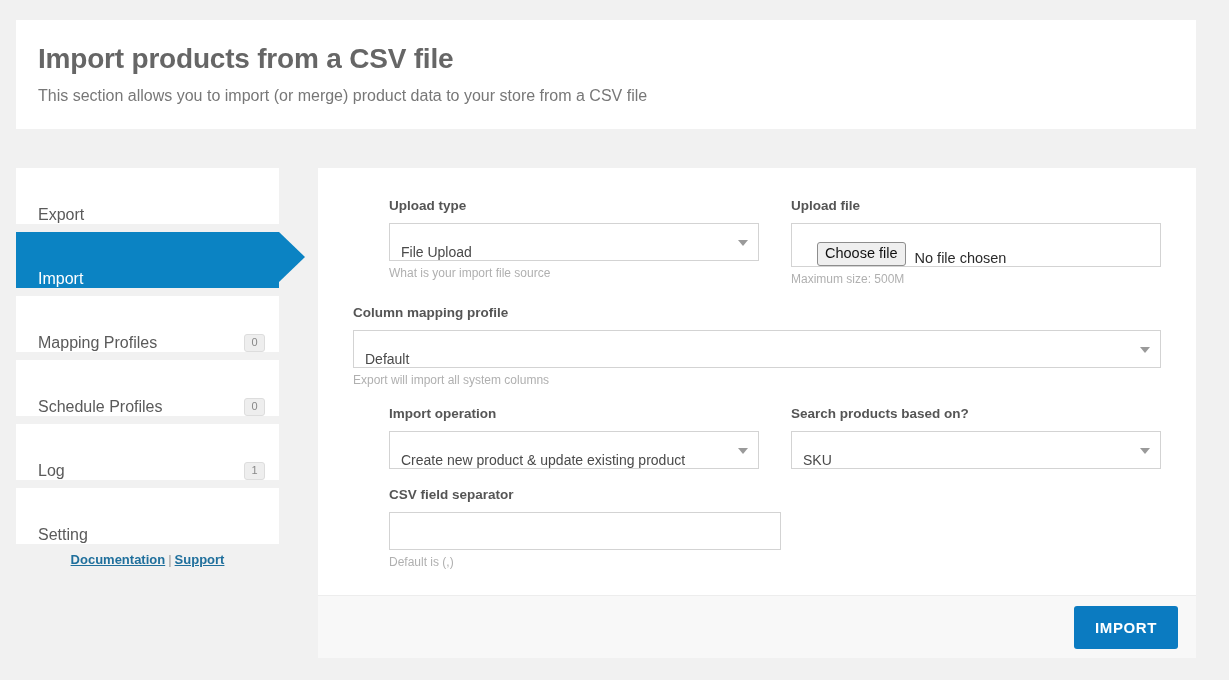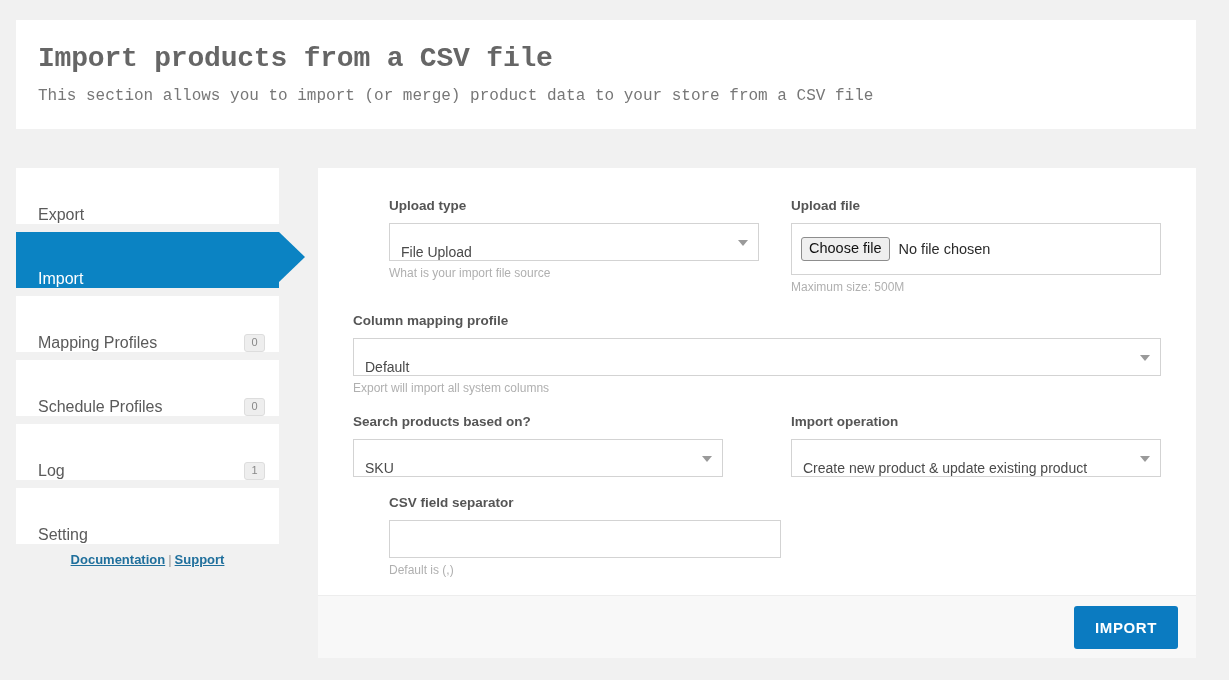--- a/index.html
+++ b/index.html
@@ -19,21 +19,20 @@
   
   .header-card {
     position: absolute;
     left: 16px;
     top: 20px;
     width: 1180px;
     height: 109px;
     background: #ffffff;
     box-sizing: border-box;
     padding: 22px 22px 0 22px;
-    font-family: Liberation Mono, monospace;
   }
   .header-title {
     font-size: 28px;
     font-weight: bold;
     color: #666666;
     letter-spacing: -0.2px;
     margin: 0 0 11px 0;
     line-height: 34px;
   }
   .header-subtitle {
@@ -181,27 +180,27 @@
     background: #ffffff;
     box-sizing: border-box;
     width: 100%;
     padding: 0 11px;
     font-size: 14px;
     color: #4a4a4a;
     font-family: "Liberation Sans", sans-serif;
     outline: none;
   }
   .file-box {
-    height: 52px;
+    height: 44px;
     border: 1px solid #d3d3d3;
     background: #ffffff;
     box-sizing: border-box;
     display: flex;
-    align-items: center;
-    padding: 0 9px;
+    align-items: flex-end;
+    padding: 0 25px;
     font-size: 14px;
     color: #2b2b2b;
   }
   .choose-btn {
     border: 1px solid #8d8d8d;
     border-radius: 3px;
     background: #efefef;
     padding: 2px 7px 3px 7px;
     font-size: 14.5px;
     color: #111111;
@@ -313,35 +312,35 @@
         <div class="field-label">Column mapping profile</div>
         <div class="select-box">
           <span>Default</span>
           <span class="caret"></span>
         </div>
         <div class="field-hint">Export will import all system columns</div>
       </div>
     </div>
 
     <div class="row">
+      <div class="col col-left field-block">
+        <div class="field-label">Import operation</div>
+        <div class="select-box">
+          <span>Create new product &amp; update existing product</span>
+          <span class="caret"></span>
+        </div>
+      </div>
+
       <div class="col col-right field-block">
         <div class="field-label">Search products based on?</div>
         <div class="select-box">
           <span>SKU</span>
           <span class="caret"></span>
         </div>
       </div>
-
-      <div class="col col-left field-block">
-        <div class="field-label">Import operation</div>
-        <div class="select-box">
-          <span>Create new product &amp; update existing product</span>
-          <span class="caret"></span>
-        </div>
-      </div>
     </div>
 
     <div class="row">
       <div class="col col-left field-block">
         <div class="field-label">CSV field separator</div>
         <input class="text-input" type="text" value="" style="">
         <div class="field-hint">Default is (,)</div>
       </div>
     </div>
 

